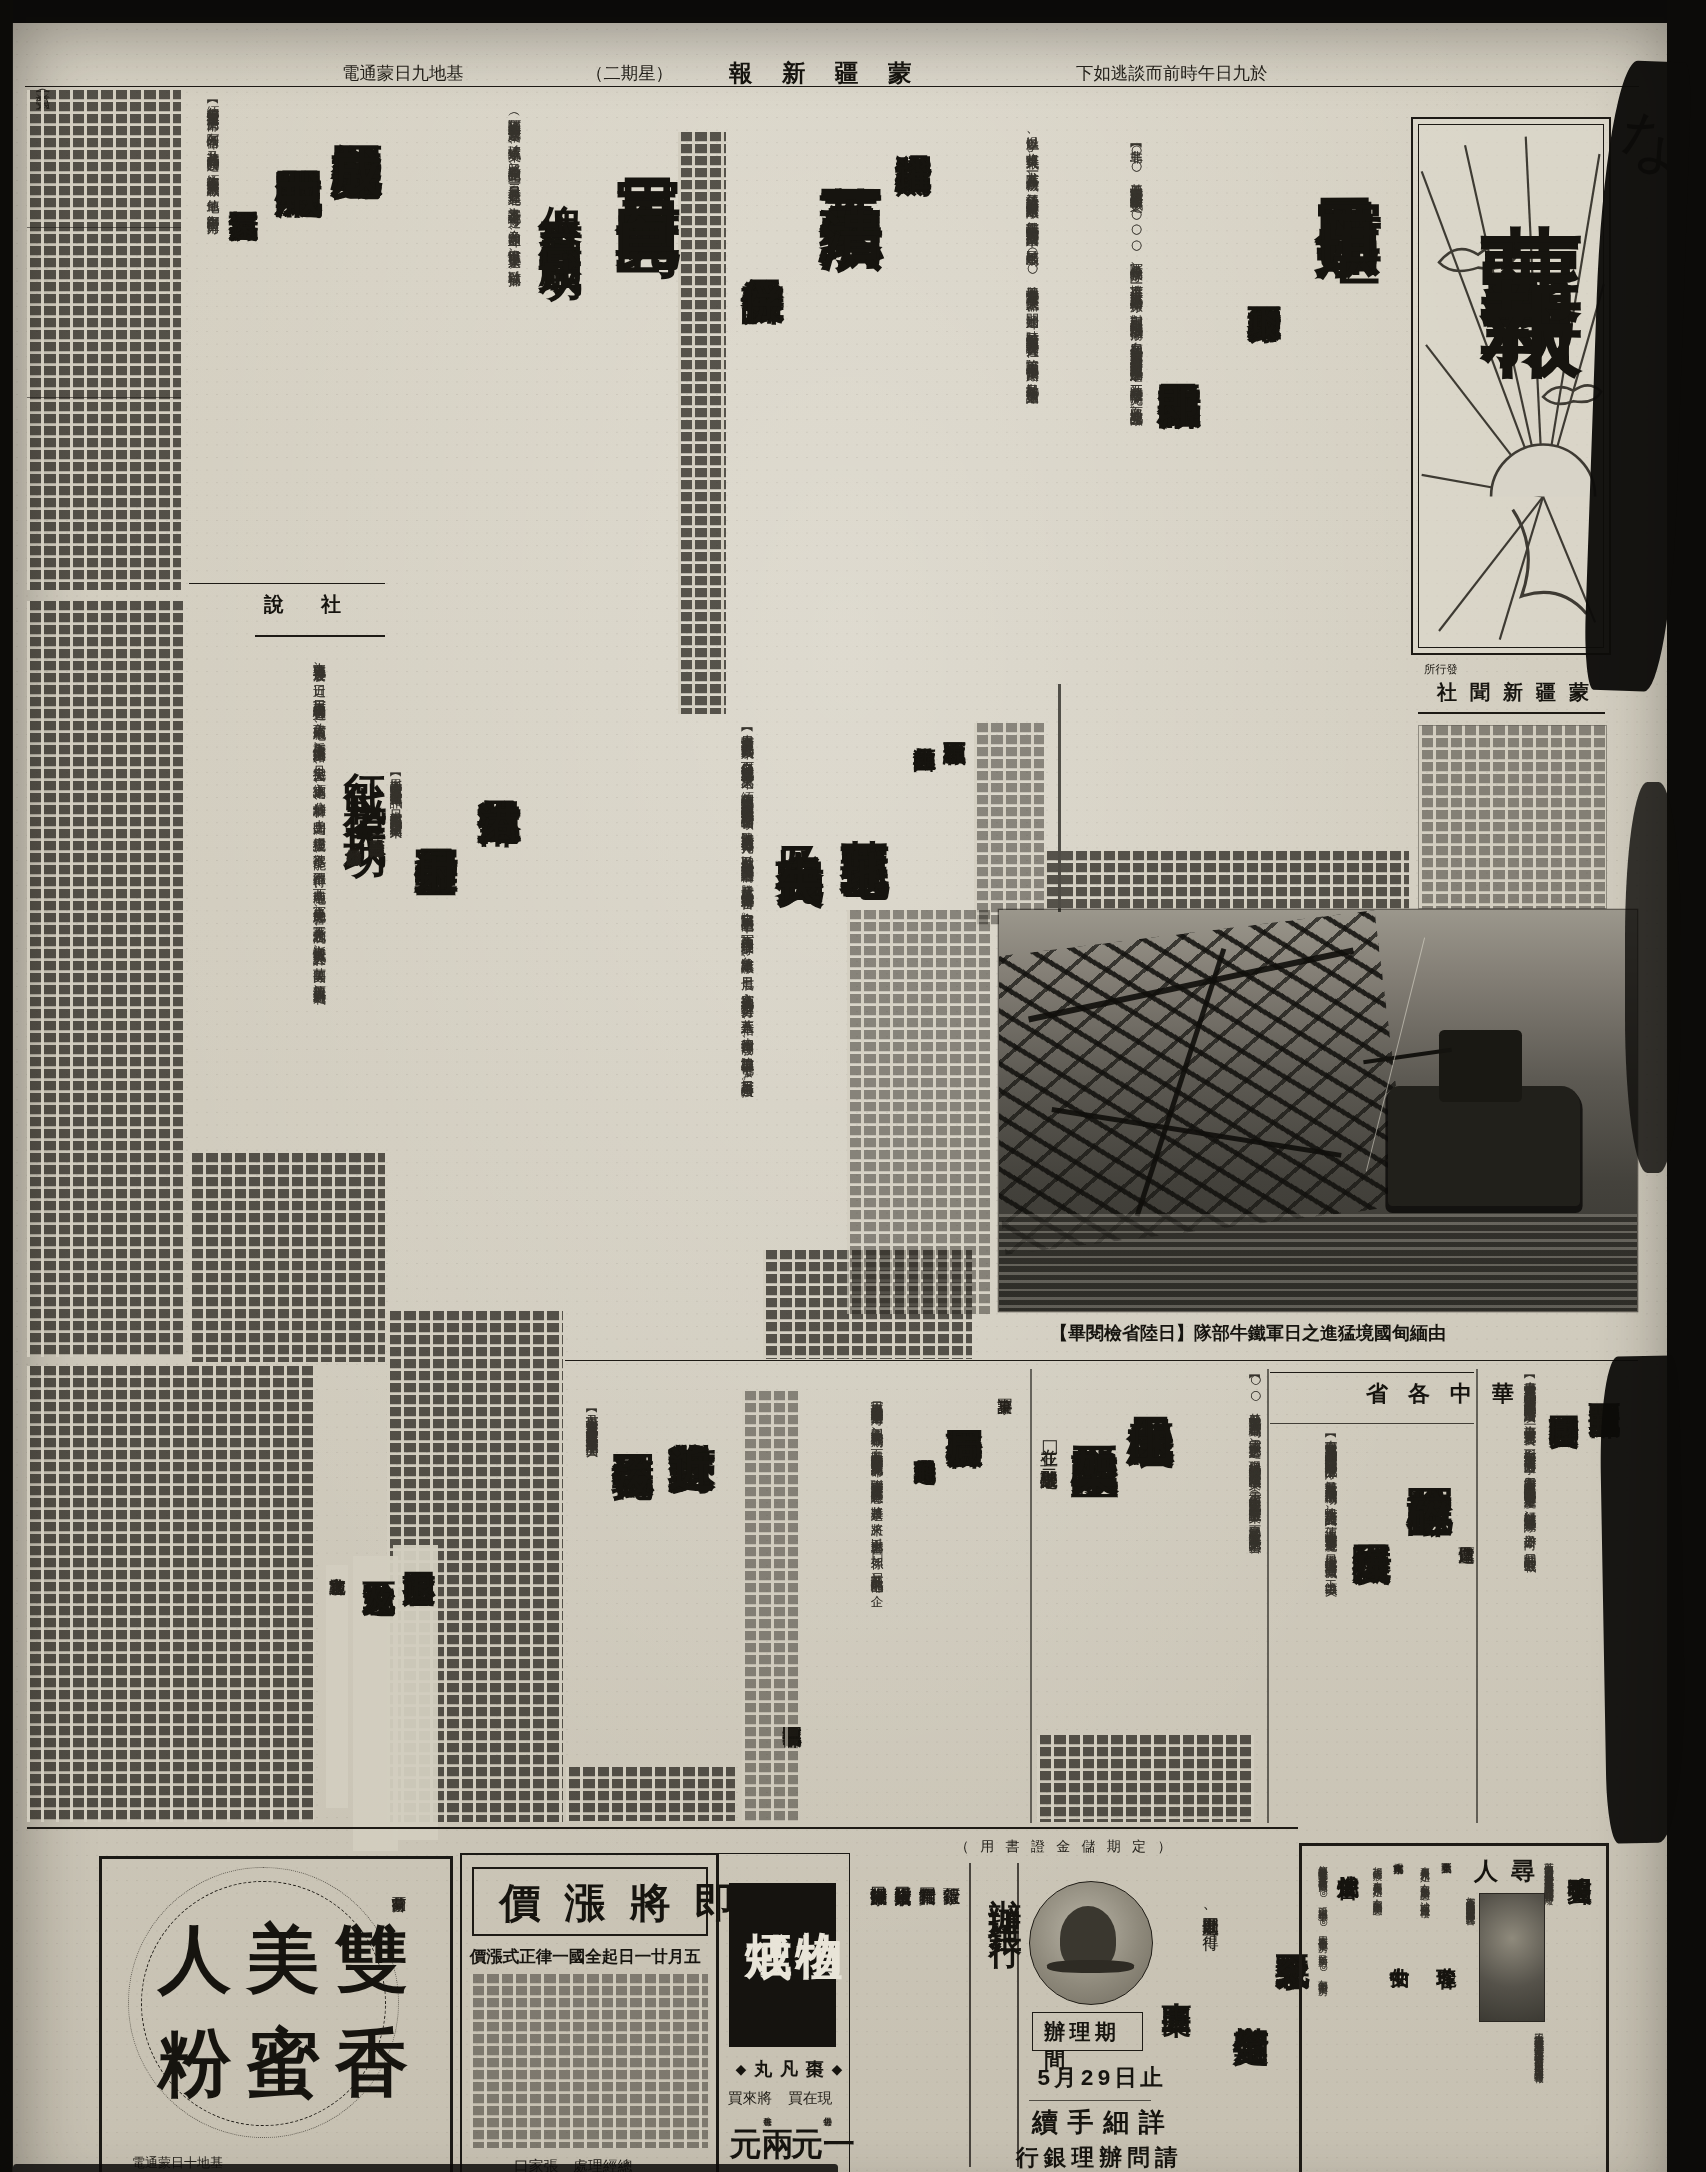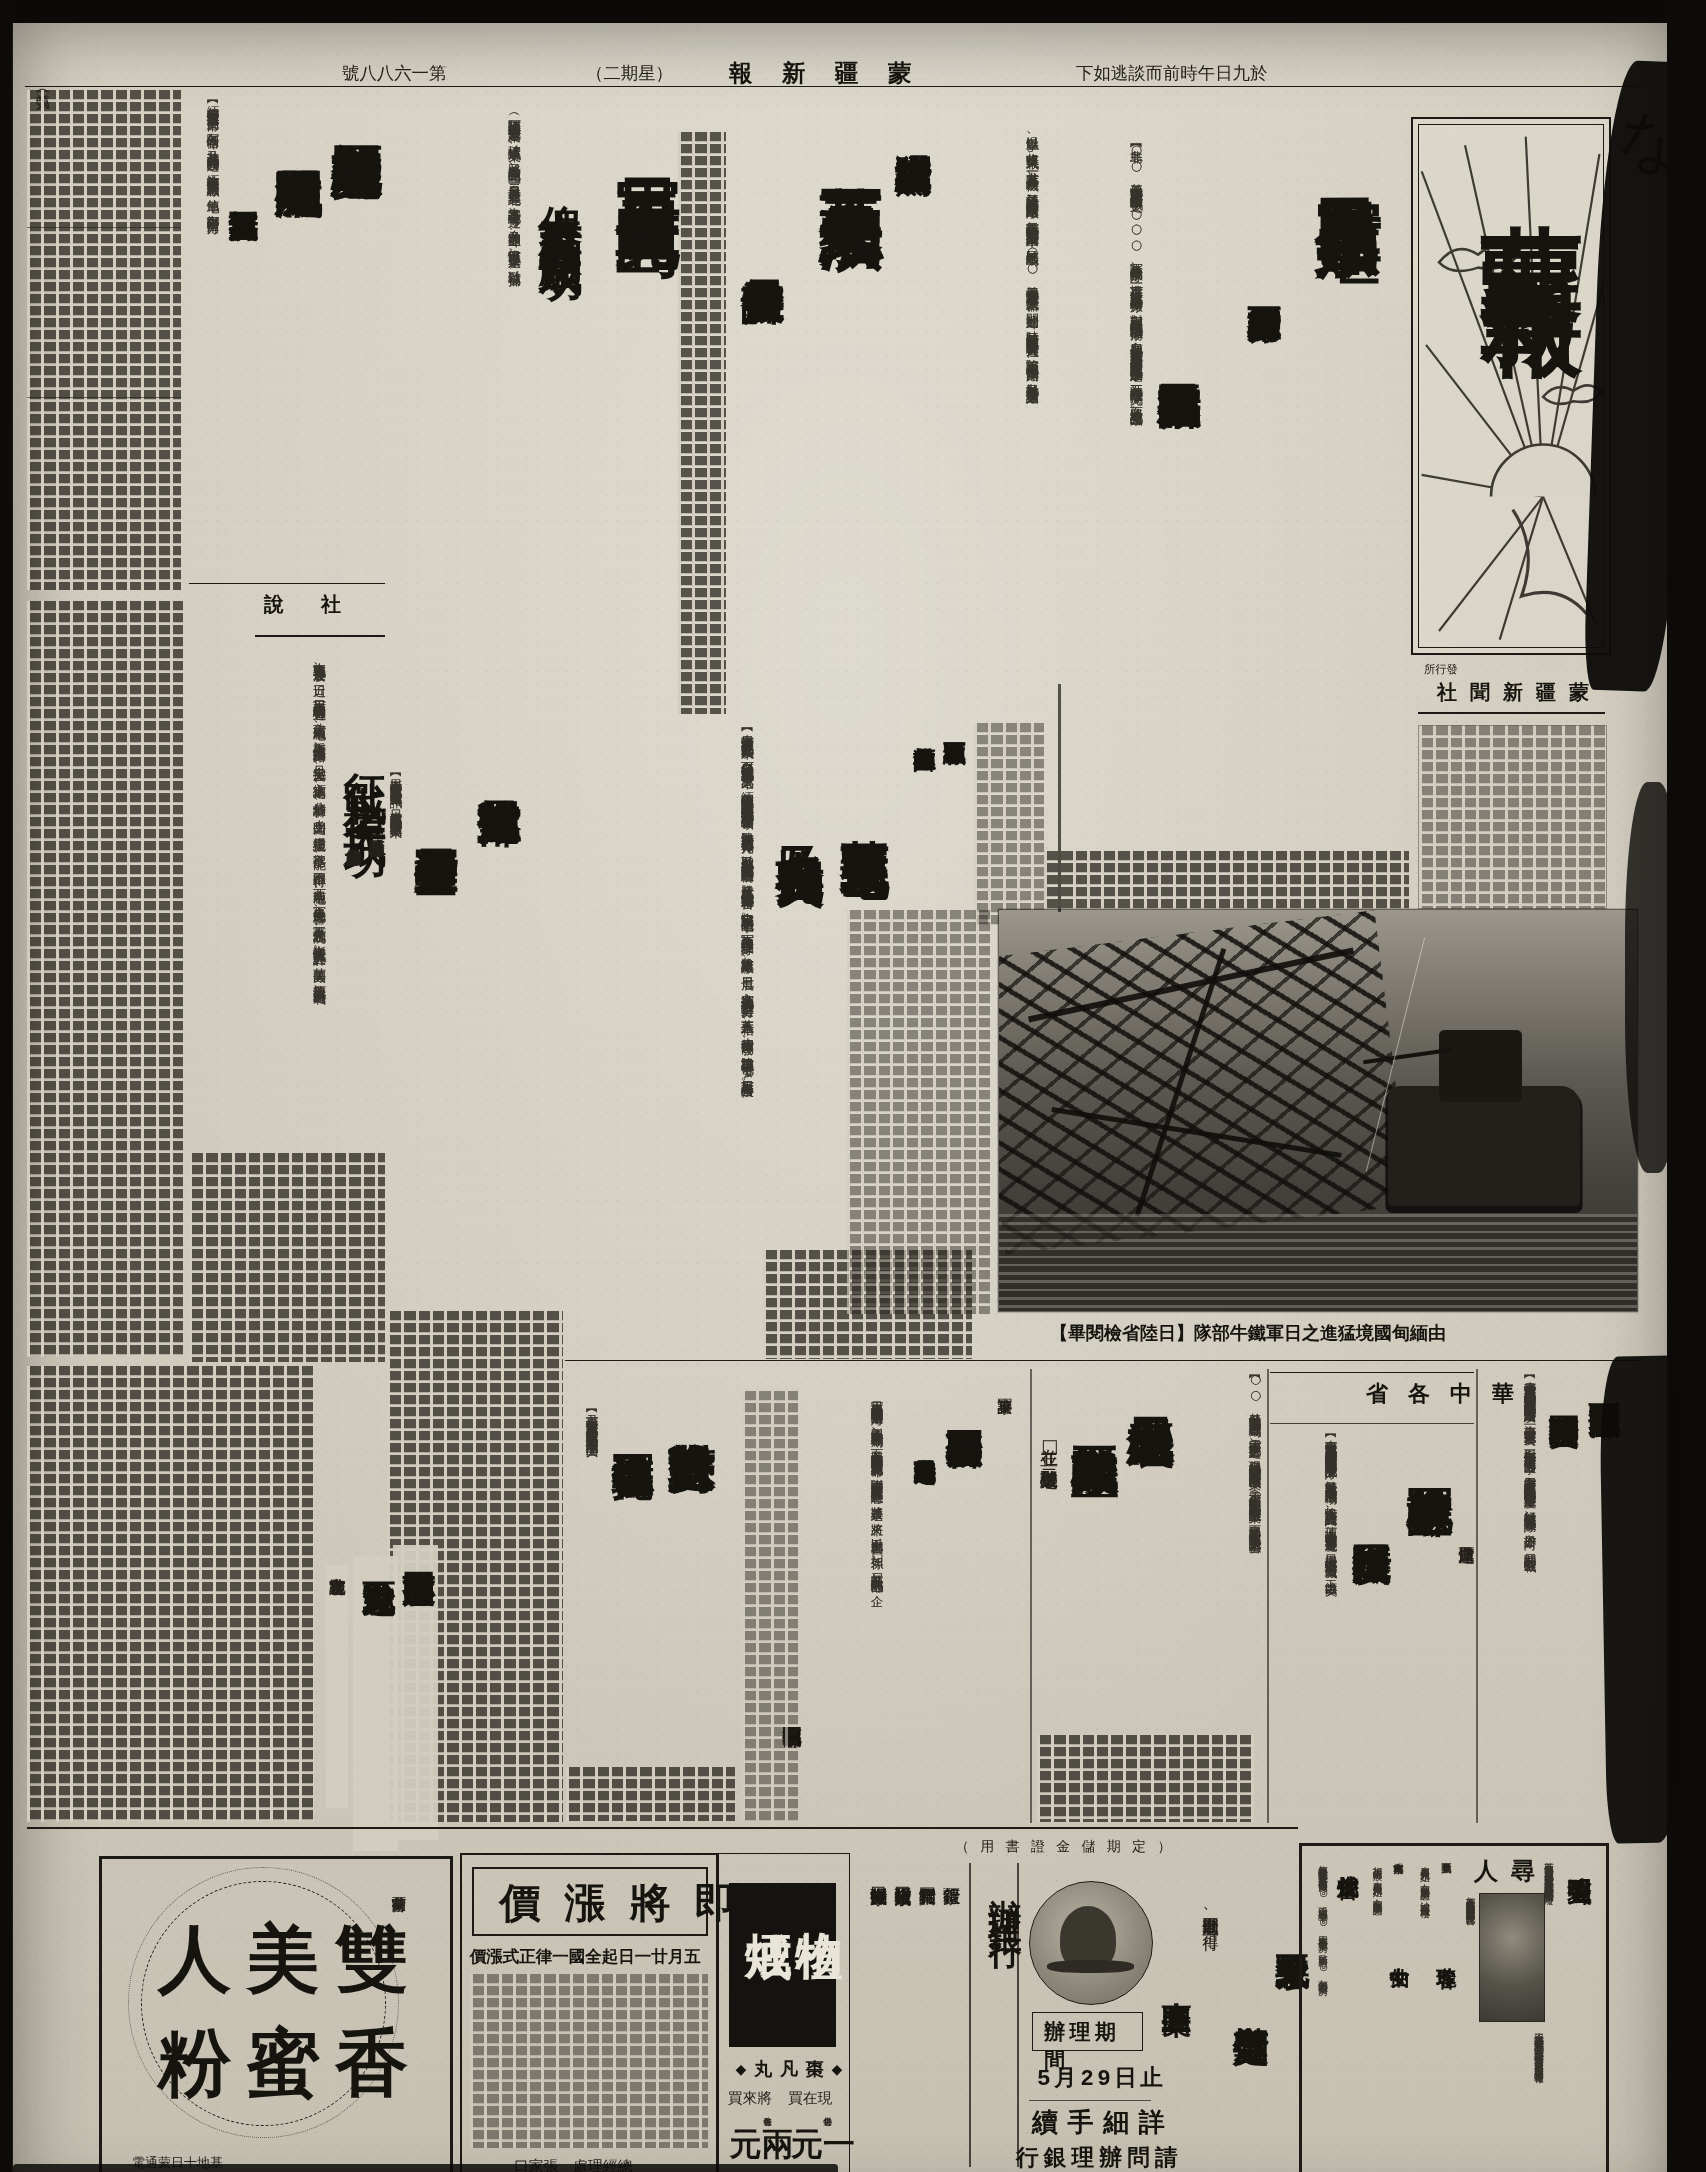--- a/index.html
+++ b/index.html
@@ -43,21 +43,21 @@
   .scratch{position:absolute;background:rgba(228,224,212,.55);}
   .dotline{border-top:2.6px double #1d1a15;}
   .circlead{border:1.7px solid #201d17;border-radius:50%;}
 </style>
 </head>
 <body>
 
 <div class="abs paper">
 
   <div class="abs v small" style="left:21px;top:61px;font-size:14.8px;height:130px;">（第一張）</div>
-  <div class="abs rtl small" style="left:330px;top:38px;font-size:17.4px;">第一六八八號</div>
+  <div class="abs rtl small" style="left:330px;top:38px;font-size:17.4px;">基地九日蒙通電</div>
   <div class="abs rtl small" style="left:574px;top:38px;font-size:17.4px;">（星期二）</div>
   <div class="abs rtl hl" style="left:717px;top:34px;font-size:23.5px;letter-spacing:29.5px;">蒙疆新報</div>
   <div class="abs rtl small" style="left:1064px;top:38px;font-size:17.4px;">於九日午時前而談逃如下</div>
   <div class="abs ruleh" style="left:13px;top:63px;width:1614px;"></div>
 
   <div class="abs box" style="left:1399px;top:94px;width:196px;height:534px;outline:1.3px solid #1d1a15;outline-offset:-8.7px;background:rgba(222,218,206,.55);">
     <svg width="196" height="534" viewBox="0 0 452 1230" style="position:absolute;left:0;top:0">
       <g stroke="#23201a" stroke-width="5" fill="none" opacity="0.85">
         <line x1="300" y1="870" x2="20" y2="120"></line>
           <line x1="300" y1="870" x2="120" y2="60"></line>

